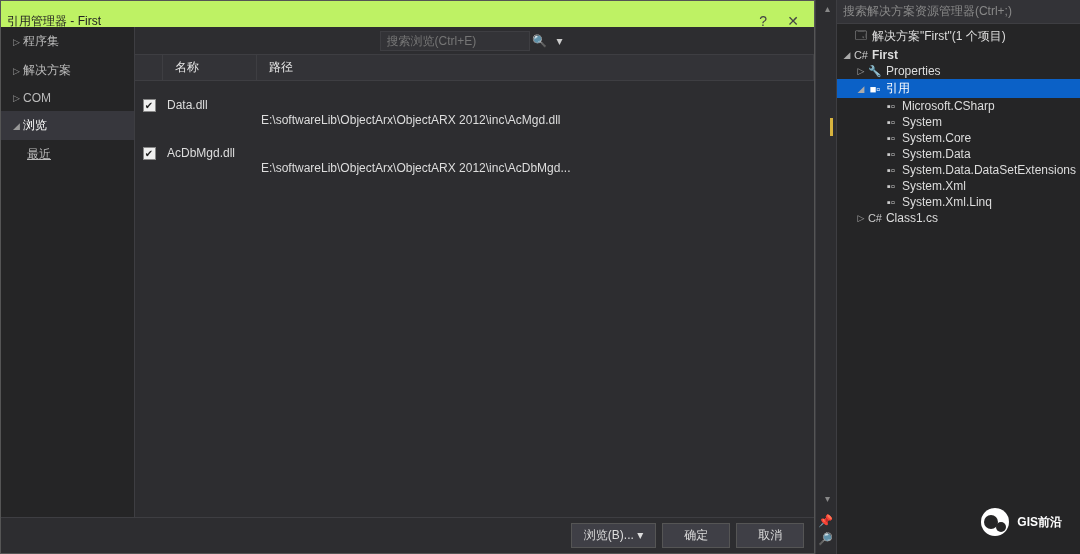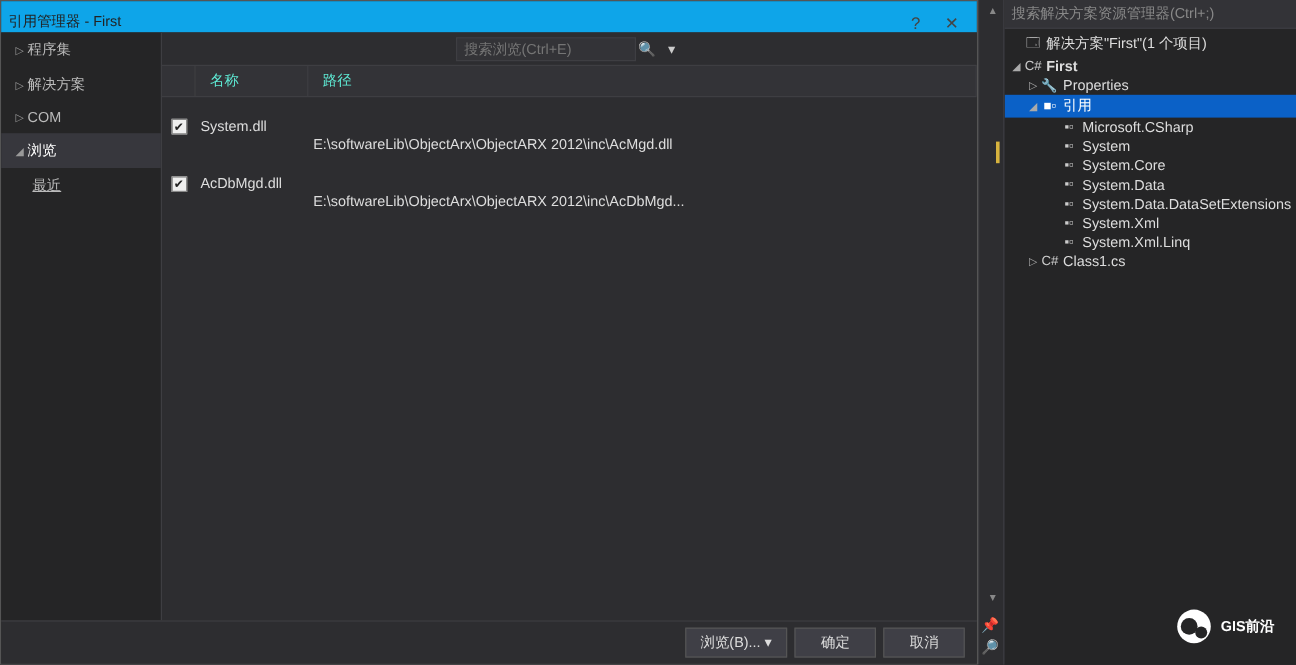--- a/index.html
+++ b/index.html
@@ -2,40 +2,40 @@
 <html><head>
 <meta charset="utf-8">
 <style>
 * { margin: 0; padding: 0; box-sizing: border-box; font-family: "Segoe UI", "Microsoft YaHei", sans-serif; font-size: 12px; }
 body { background: #2d2d30; color: #ccc; width: 1080px; height: 554px; overflow: hidden; position: relative; }
 
 .main-layout { display: flex; width: 100%; height: 100%; }
 
 
 .dialog { width: 826px; height: 554px; background: #2d2d30; border: 1px solid #555; display: flex; flex-direction: column; }
-.dialog-titlebar { height: 26px; background: #0ea5e9; color: #222; display: flex; align-items: flex-end; padding: 0 6px; }
+.dialog-titlebar { height: 26px; background: #bef264; color: #222; display: flex; align-items: flex-start; padding: 12px 6px; }
 .dialog-title { flex: 1; }
 .dialog-help, .dialog-close { width: 30px; text-align: center; cursor: pointer; font-size: 14px; color: #444; }
 .dialog-close { font-size: 14px; }
 
 .dialog-body { flex: 1; display: flex; }
 .dialog-sidebar { width: 134px; background: #252526; border-right: 1px solid #3e3e42; }
 .sidebar-item { padding: 6px 12px; display: flex; align-items: center; color: #bbb; cursor: pointer; }
 .sidebar-item .arrow { width: 10px; display: inline-block; font-size: 9px; color: #999; }
 .sidebar-item.selected { background: #37373d; color: #fff; }
 .sidebar-sub { padding-left: 26px; text-decoration: underline; }
 
 .dialog-main { flex: 1; display: flex; flex-direction: column; background: #2d2d30; }
 .search-row { height: 28px; display: flex; justify-content: center; align-items: center; padding: 0 8px; border-bottom: 1px solid #3e3e42; }
 .search-box { width: 150px; background: #333337; border: 1px solid #3e3e42; color: #888; padding: 2px 6px; }
 .search-btn { width: 20px; color: #ccc; text-align: center; cursor: pointer; }
 
 .list-area { flex: 1; overflow: auto; }
 .list-header { display: flex; background: #333337; border-bottom: 1px solid #3e3e42; }
-.list-header .col { padding: 4px 12px; border-right: 1px solid #3e3e42; color: #5eead4; }
+.list-header .col { padding: 4px 12px; border-right: 1px solid #3e3e42; color: #e5e5e5; }
 .col-check { width: 28px; }
 .col-name { width: 94px; }
 .col-path { flex: 1; }
 
 .list-row { display: flex; align-items: center; padding: 2px 0; }
 .list-row .col-check { width: 28px; text-align: center; }
 .list-row .col-name { width: 94px; padding: 0 4px; color: #ddd; }
 .list-row .col-path { flex: 1; padding: 0 4px; color: #ddd; white-space: nowrap; overflow: hidden; text-overflow: ellipsis; margin-top: 30px; }
 .checkbox { width: 13px; height: 13px; background: #efefef; border: 1px solid #888; display: inline-flex; align-items: center; justify-content: center; font-size: 10px; color: #222; }
 
@@ -111,21 +111,21 @@
           <span class="search-btn">▾</span>
         </div>
         <div class="list-area">
           <div class="list-header">
             <div class="col col-check"></div>
             <div class="col col-name">名称</div>
             <div class="col col-path">路径</div>
           </div>
           <div class="list-row">
             <div class="col-check"><span class="checkbox">✔</span></div>
-            <div class="col-name">System.dll</div>
+            <div class="col-name">Data.dll</div>
             <div class="col-path">E:\softwareLib\ObjectArx\ObjectARX 2012\inc\AcMgd.dll</div>
           </div>
           <div class="list-row">
             <div class="col-check"><span class="checkbox">✔</span></div>
             <div class="col-name">AcDbMgd.dll</div>
             <div class="col-path">E:\softwareLib\ObjectArx\ObjectARX 2012\inc\AcDbMgd...</div>
           </div>
         </div>
       </div>
     </div>

